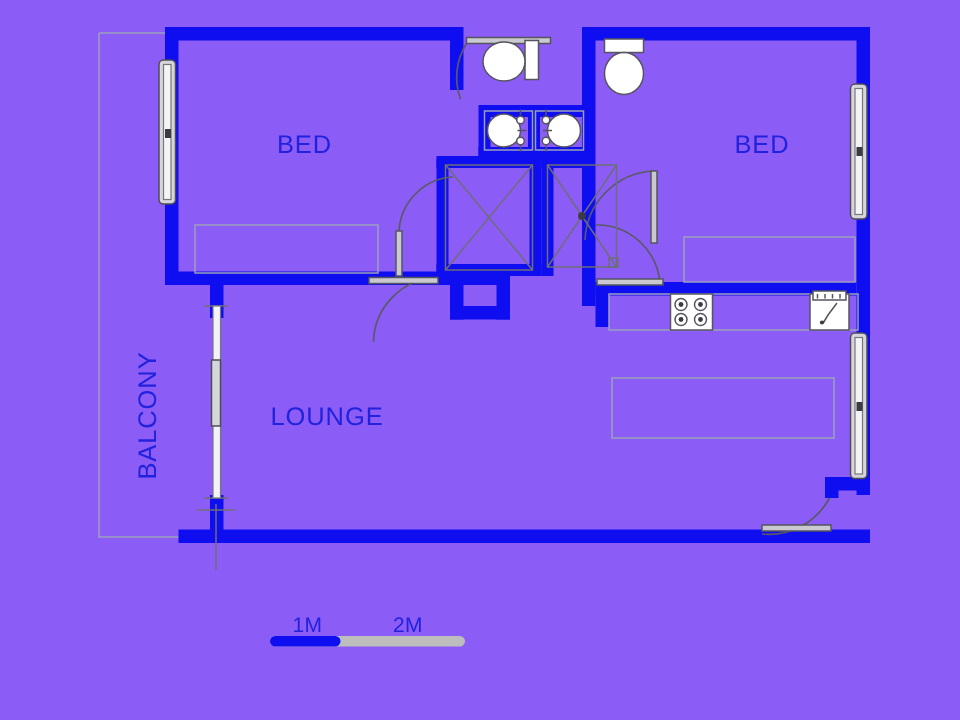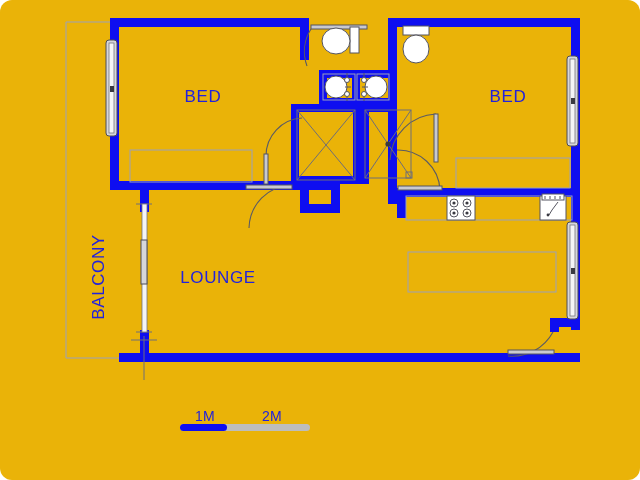--- a/index.html
+++ b/index.html
@@ -10,22 +10,21 @@
   body {
     width: 640px;
     height: 480px;
     overflow: hidden;
     font-family: "Liberation Sans", sans-serif;
   }
   #plan-root {
     position: relative;
     width: 640px;
     height: 480px;
-    background: #eab308;
-    border-radius: 12px;
+    background: #8b5cf6;
   }
   #floorplan-svg {
     position: absolute;
     left: 0;
     top: 0;
     width: 640px;
     height: 480px;
     display: block;
   }
   .room-label {

